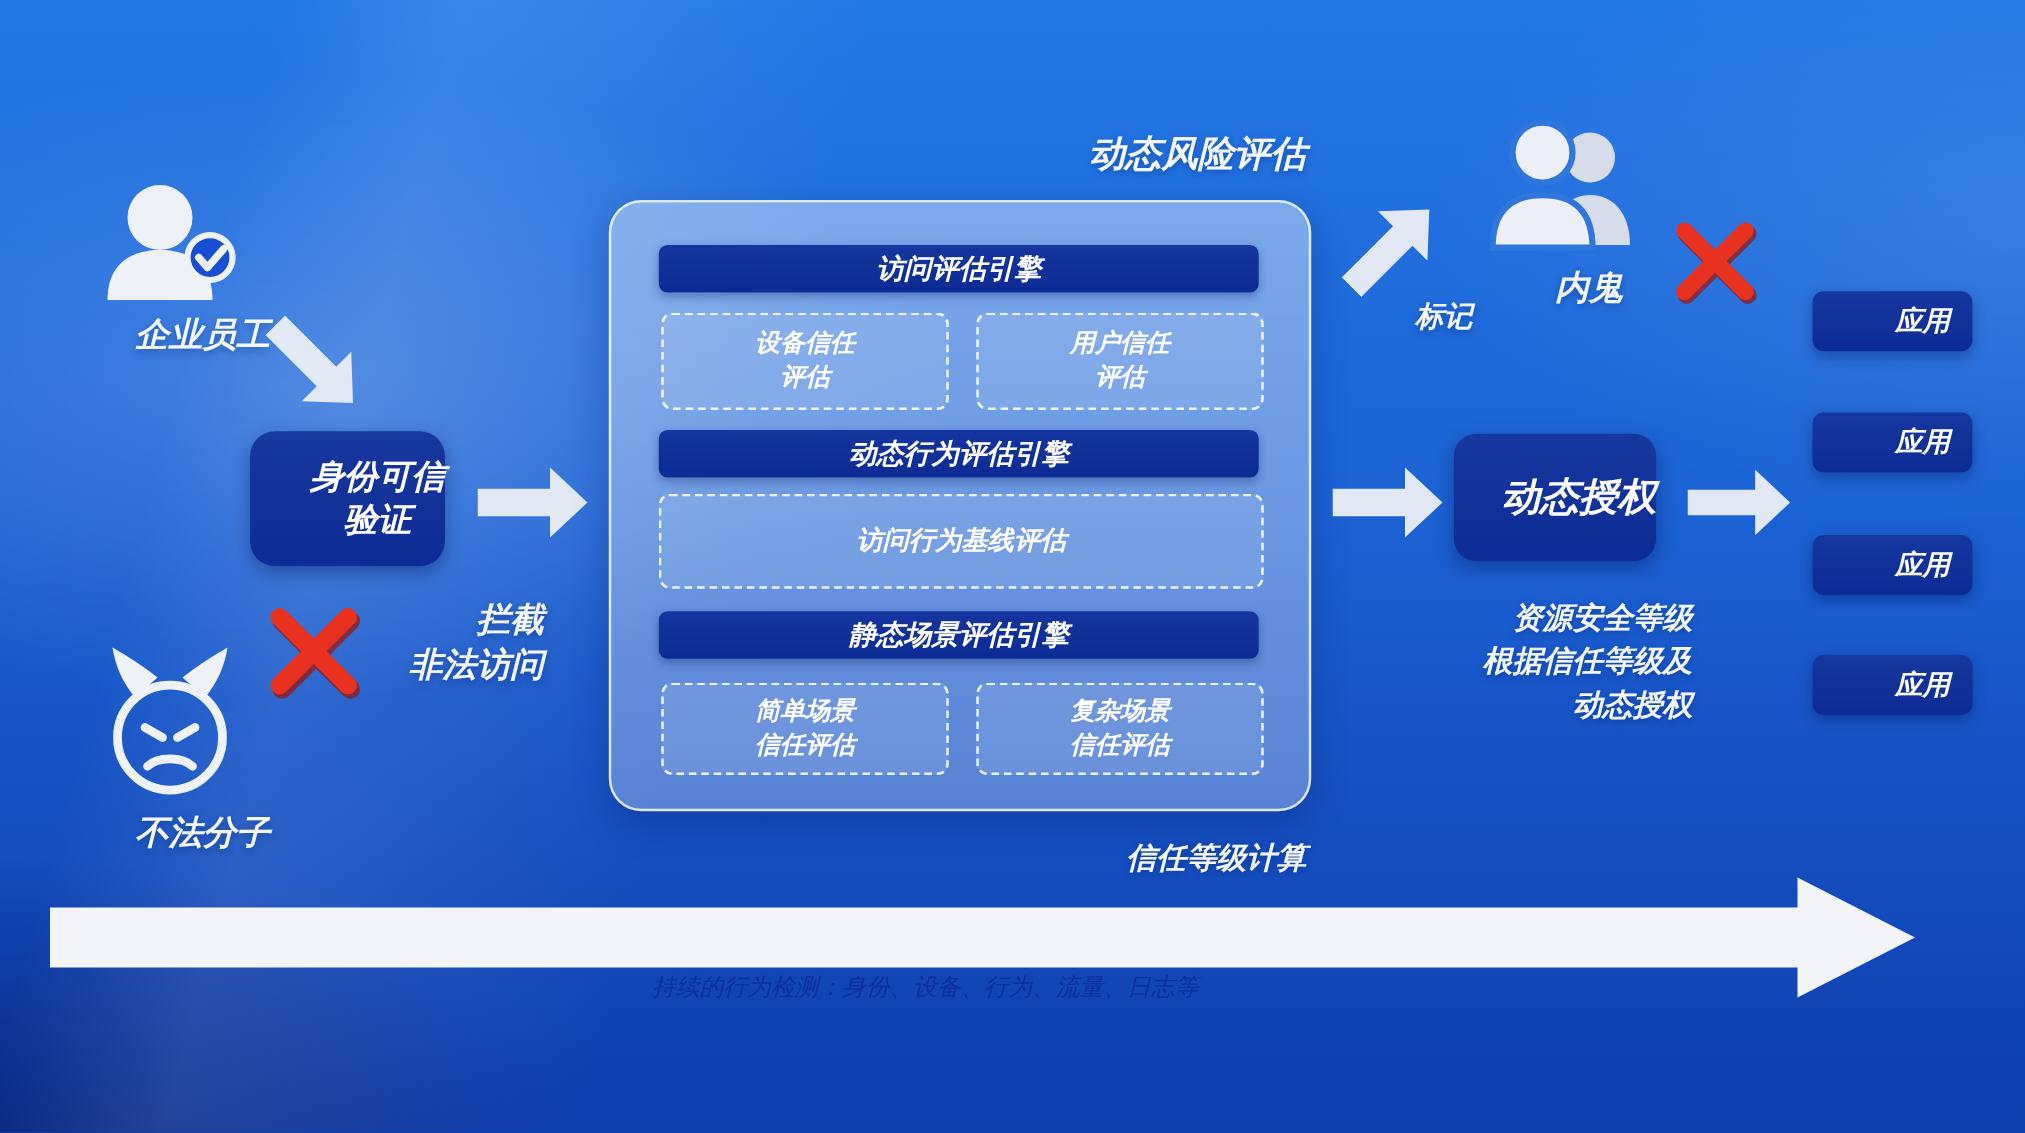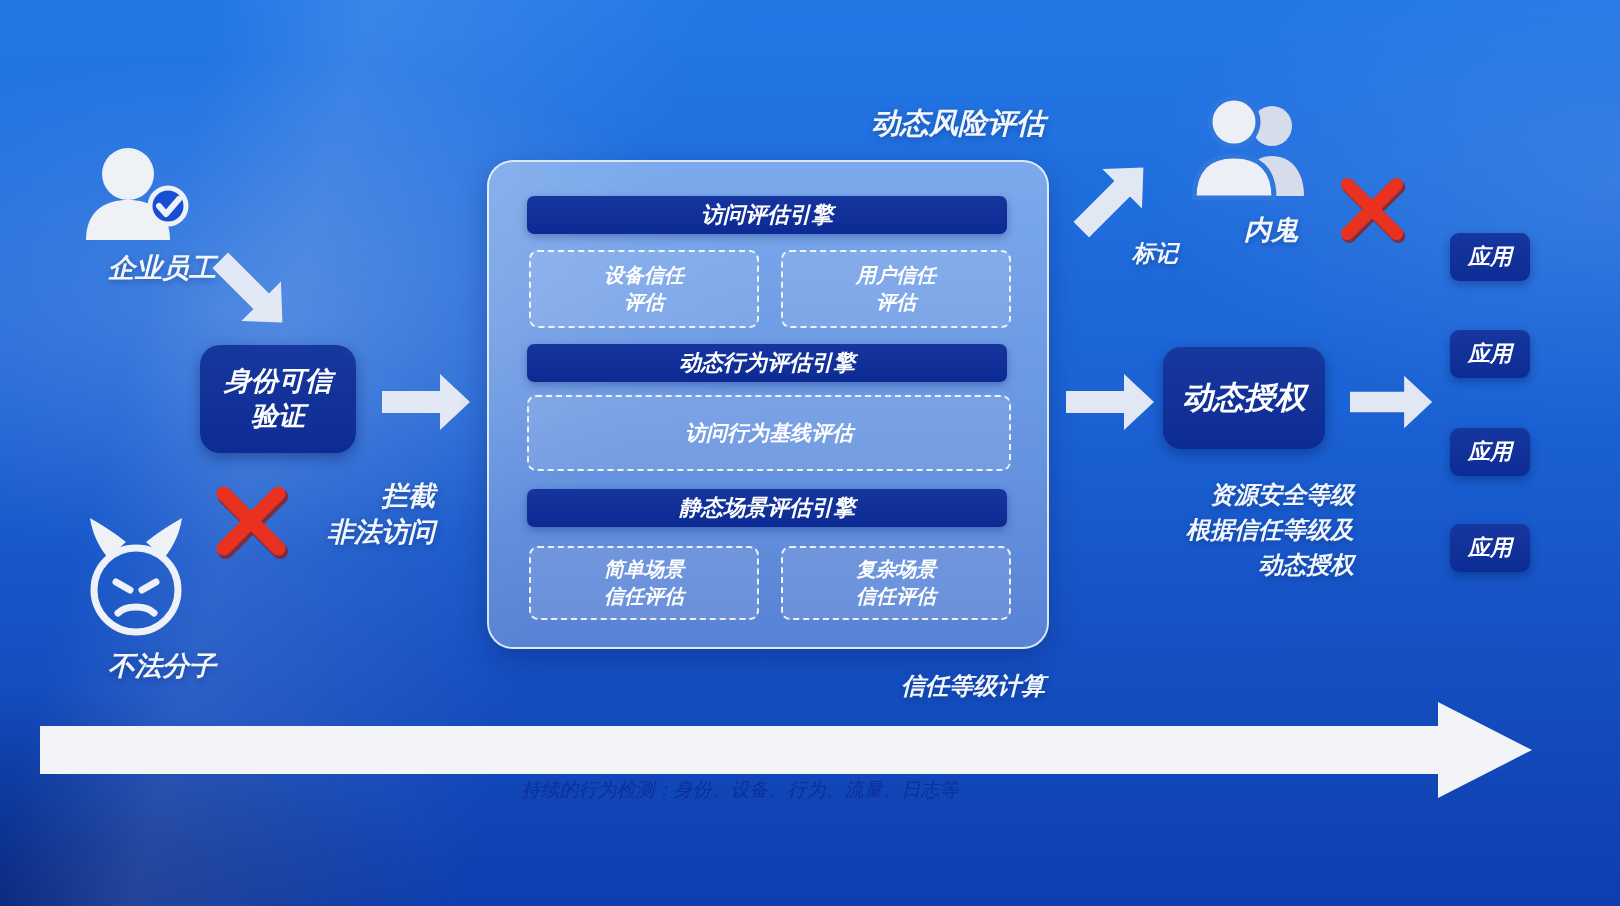--- a/index.html
+++ b/index.html
@@ -10,21 +10,21 @@
       radial-gradient(ellipse 900px 420px at 14% 34%, rgba(255,255,255,0.16), transparent 60%),
       linear-gradient(105deg, transparent 12%, rgba(255,255,255,0.10) 20%, transparent 38%),
       radial-gradient(ellipse 700px 340px at 0% 100%, rgba(2,14,70,0.45), transparent 65%),
       radial-gradient(ellipse 800px 400px at 100% 20%, rgba(255,255,255,0.10), transparent 60%),
       linear-gradient(180deg,#2478e6 0%, #1b62d4 45%, #0e3dae 100%);
   }
   .label{position:absolute;color:#f3f6fb;font-weight:bold;font-style:italic;text-align:right;
          text-shadow:0 2px 6px rgba(0,25,90,.35);}
   .label span{display:block;}
   .deepbox{position:absolute;background:linear-gradient(180deg,#17389f,#0d2b94);
-           border-radius:16px;display:flex;align-items:center;justify-content:center;
+           border-radius:16px;display:flex;align-items:center;justify-content:flex-end;
            color:#fff;font-weight:bold;font-style:italic;text-align:center;
            box-shadow:0 5px 14px rgba(0,18,80,.38);}
   .deepbox span{display:block;line-height:1.3;}
   .panel{position:absolute;left:487px;top:160px;width:558px;height:485px;
          background:linear-gradient(180deg,rgba(216,228,249,.50),rgba(168,190,234,.46));
          border:2px solid rgba(255,255,255,.78);border-radius:26px;
          box-shadow:0 10px 28px rgba(0,20,90,.28);}
   .engine-bar{position:absolute;left:38px;width:480px;height:38px;
               background:linear-gradient(180deg,#15369e,#0c2a93);border-radius:7px;
               display:flex;align-items:center;justify-content:center;
@@ -34,21 +34,21 @@
           background:rgba(255,255,255,.10);display:flex;flex-direction:column;
           align-items:center;justify-content:center;text-align:center;
           font-size:20px;font-weight:bold;font-style:italic;color:#fff;line-height:1.35;}
   .dashed span{display:block;}
   .arrow-wrap{position:absolute;width:90px;height:60px;}
   .arrow-wrap svg{width:100%;height:100%;display:block;}
   .icon{position:absolute;}
   .app{position:absolute;left:1450px;width:80px;height:48px;border-radius:9px;
        background:linear-gradient(180deg,#16379f,#0d2b94);display:flex;align-items:center;
        justify-content:center;font-size:22px;font-weight:bold;font-style:italic;
-       box-shadow:0 4px 10px rgba(0,18,80,.35);}
+       box-shadow:0 4px 10px rgba(0,18,80,.35);padding-left:48px;}
   .banner-text{position:absolute;left:40px;top:762px;width:1400px;height:56px;
                display:flex;align-items:center;justify-content:center;
                color:#0c2f9a;font-size:19px;font-weight:normal;font-style:italic;}
 </style>
 </head>
 <body>
 
 <div class="stage">
 
   <svg class="icon" style="left:80px;top:136px;width:120px;height:108px" viewBox="0 0 120 108">

